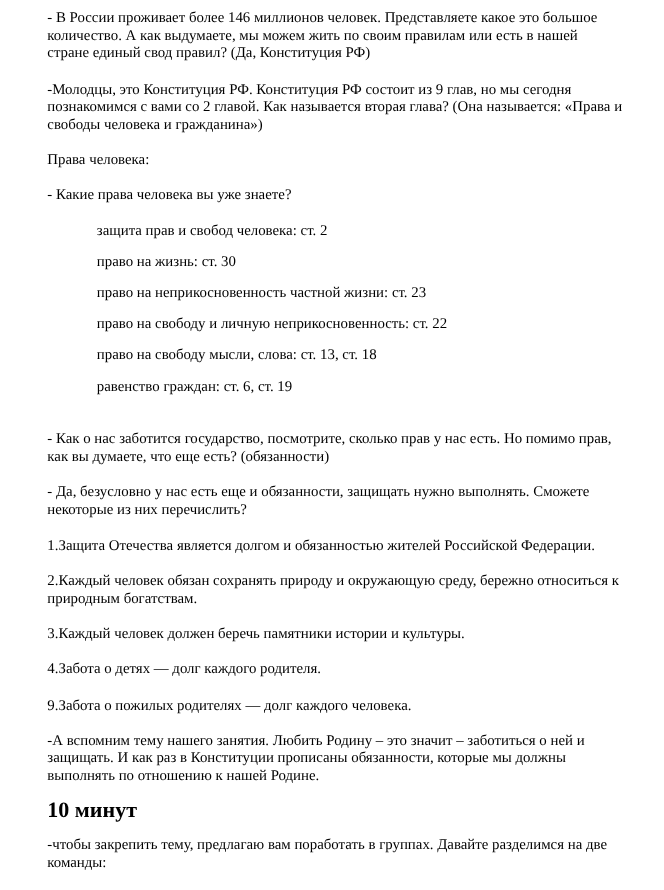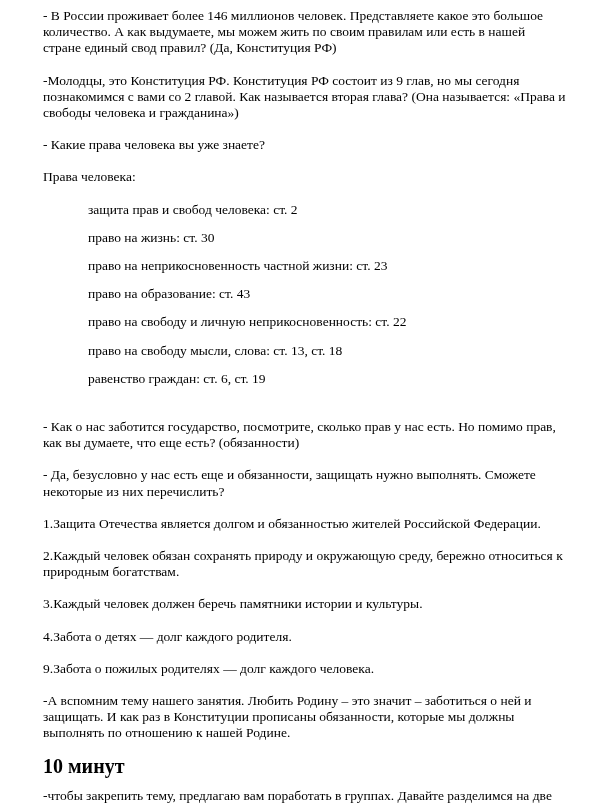--- a/index.html
+++ b/index.html
@@ -37,27 +37,26 @@
     font-weight: bold;
   }
 </style>
 </head>
 <body>
 
 <div class="page">
   <div>
       <p class="block para">- В России проживает более 146 миллионов человек. Представляете какое это большое количество. А как выдумаете, мы можем жить по своим правилам или есть в нашей стране единый свод правил? (Да, Конституция РФ)</p>
       <p class="block para">-Молодцы, это Конституция РФ. Конституция РФ состоит из 9 глав, но мы сегодня познакомимся с вами со 2 главой. Как называется вторая глава? (Она называется: «Права и свободы человека и гражданина»)</p>
+      <p class="block para">Права человека:</p>
       <p class="block para">- Какие права человека вы уже знаете?</p>
-      <p class="block para">Права человека:</p>
       <div class="list-group">
         <p class="block list-item">защита прав и свобод человека: ст. 2</p>
         <p class="block list-item">право на жизнь: ст. 30</p>
         <p class="block list-item">право на неприкосновенность частной жизни: ст. 23</p>
-        <p class="block list-item">право на образование: ст. 43</p>
         <p class="block list-item">право на свободу и личную неприкосновенность: ст. 22</p>
         <p class="block list-item">право на свободу мысли, слова: ст. 13, ст. 18</p>
         <p class="block list-item">равенство граждан: ст. 6, ст. 19</p>
       </div>
       <p class="block para">- Как о нас заботится государство, посмотрите, сколько прав у нас есть. Но помимо прав, как вы думаете, что еще есть? (обязанности)</p>
       <p class="block para">- Да, безусловно у нас есть еще и обязанности, защищать нужно выполнять. Сможете некоторые из них перечислить?</p>
       <p class="block para">1.Защита Отечества является долгом и обязанностью жителей Российской Федерации.</p>
       <p class="block para">2.Каждый человек обязан сохранять природу и окружающую среду, бережно относиться к природным богатствам.</p>
       <p class="block para">3.Каждый человек должен беречь памятники истории и культуры.</p>
       <p class="block para">4.Забота о детях — долг каждого родителя.</p>

